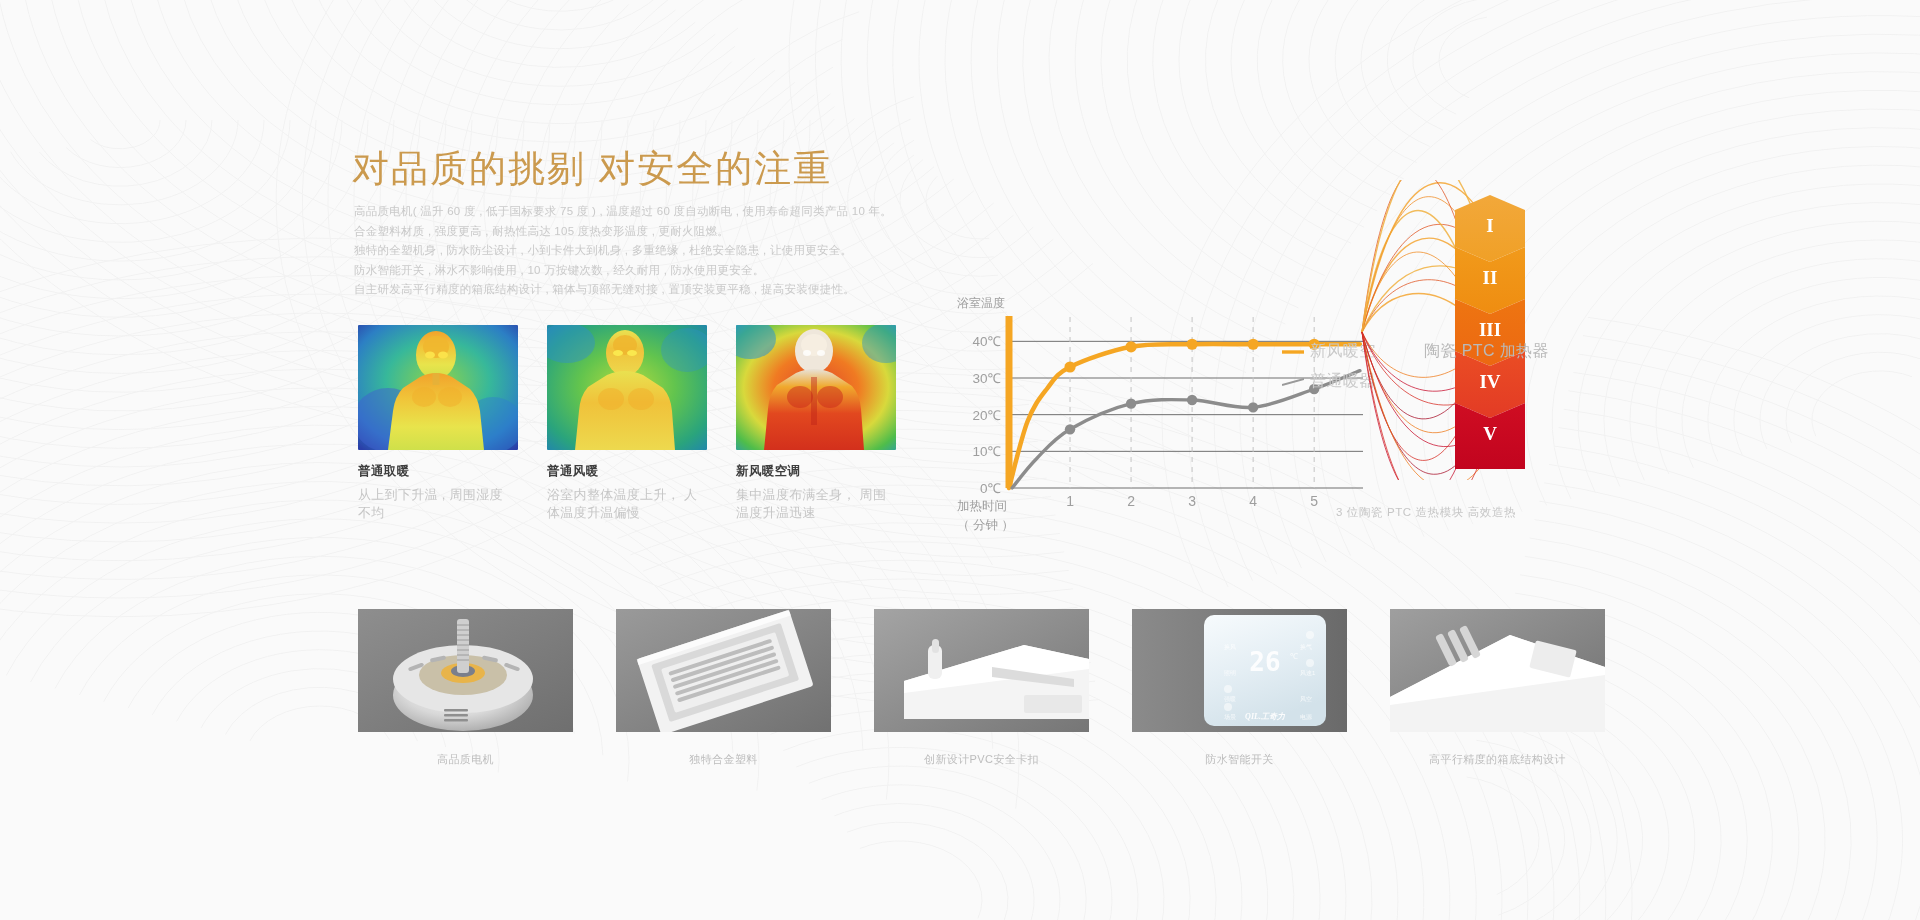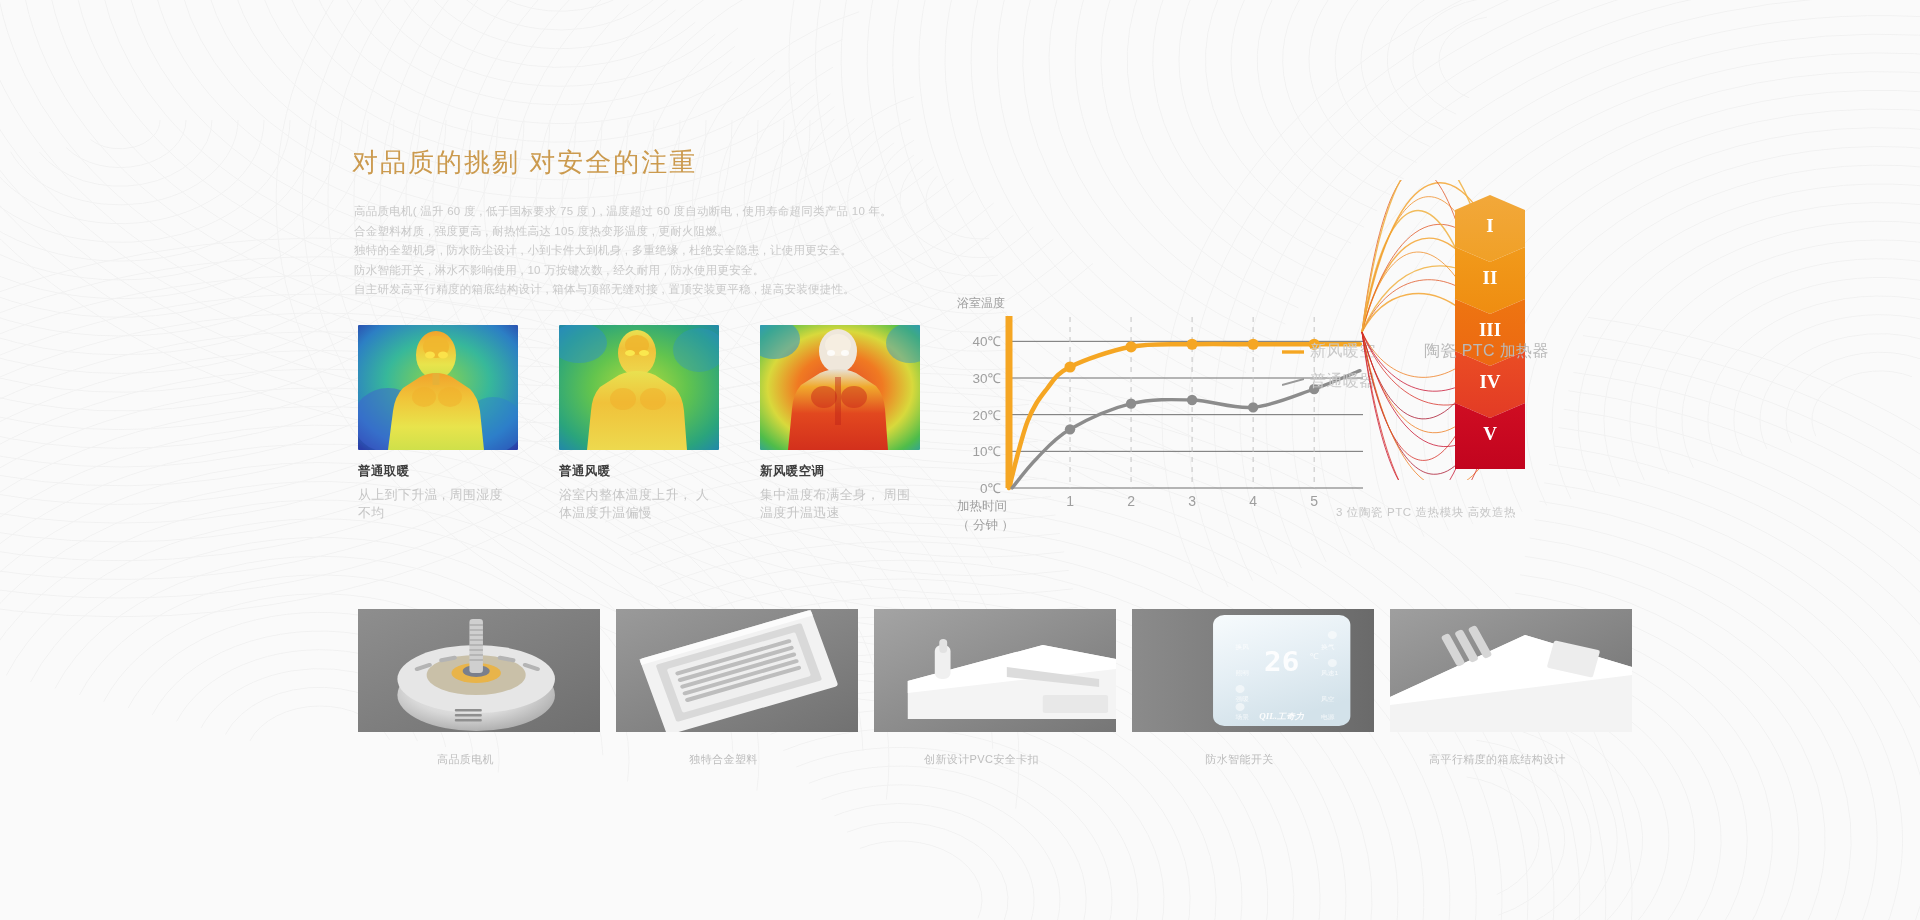--- a/index.html
+++ b/index.html
@@ -29,21 +29,21 @@
     z-index: 1;
     width: 1920px;
     height: 920px;
   }
 
   
   .headline {
     position: absolute;
     left: 352px;
     top: 148px;
-    font-size: 26px;
+    font-size: 37px;
     font-weight: 400;
     color: #cb9a4e;
     letter-spacing: 2px;
     line-height: 1.15;
     white-space: nowrap;
   }
 
   .intro-paragraph {
     position: absolute;
     left: 354px;
@@ -56,21 +56,21 @@
     white-space: nowrap;
   }
   .intro-paragraph .line { display: block; }
 
   
   .thermal-row {
     position: absolute;
     left: 358px;
     top: 325px;
     display: flex;
-    gap: 41px;
+    gap: 29px;
   }
   .thermal-card { width: 160px; }
 
   .thermal-img {
     width: 160px;
     height: 125px;
     border-radius: 1px;
     position: relative;
     overflow: hidden;
   }
@@ -147,21 +147,21 @@
   
   .product-row {
     position: absolute;
     left: 358px;
     top: 609px;
     display: flex;
     gap: 43px;
   }
   .product-card { width: 215px; }
   .product-photo {
-    width: 242px;
+    width: 215px;
     height: 123px;
     overflow: hidden;
     position: relative;
   }
   .product-photo svg { display: block; width: 100%; height: 100%; }
   .product-caption {
     margin-top: 20px;
     text-align: center;
     font-size: 11px;
     color: #bdbdbd;

